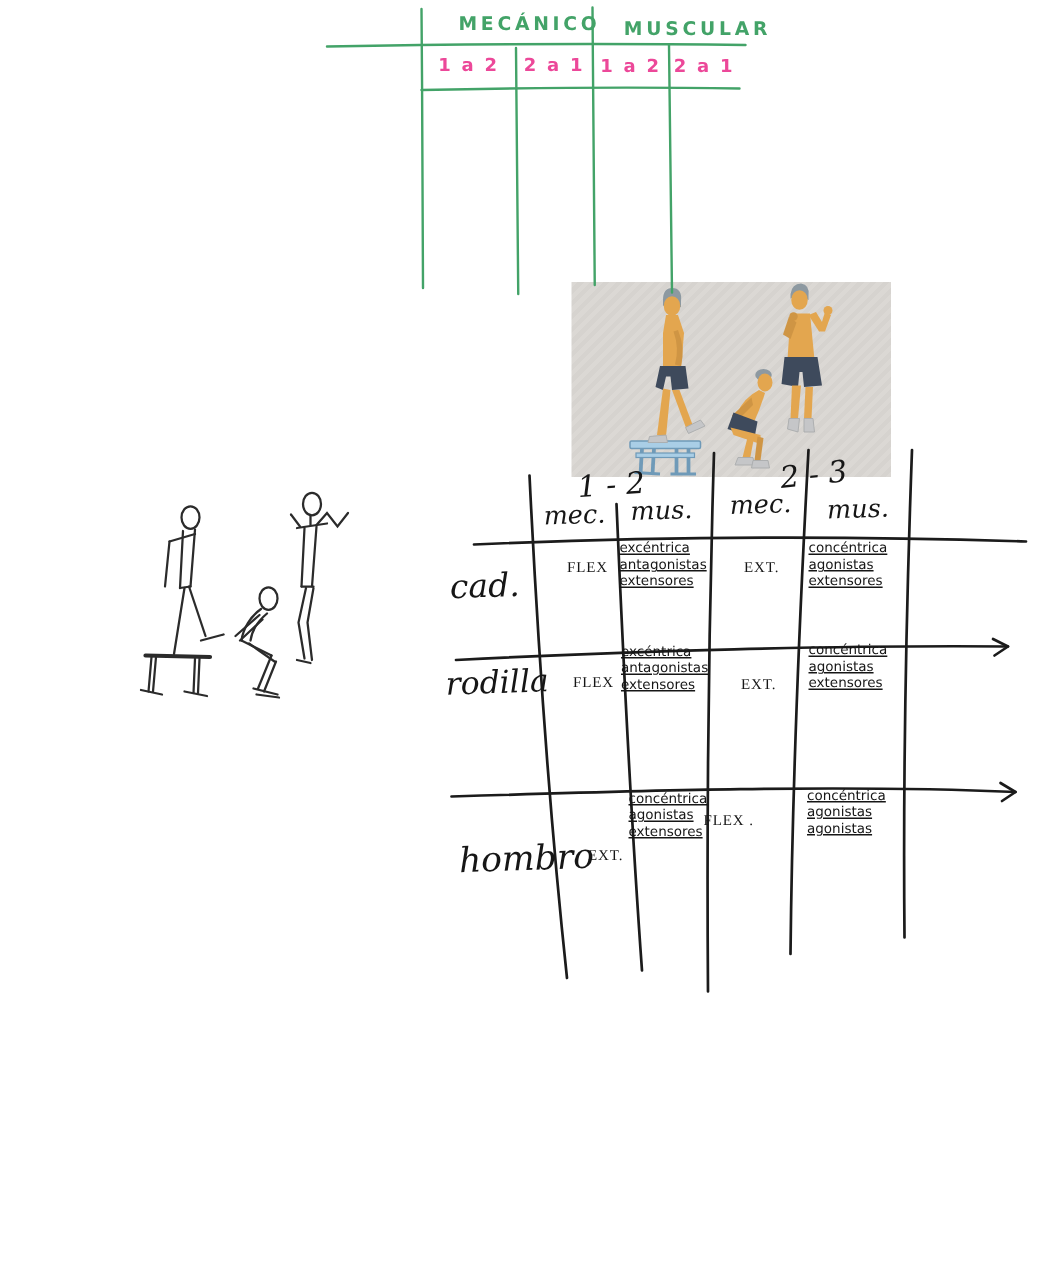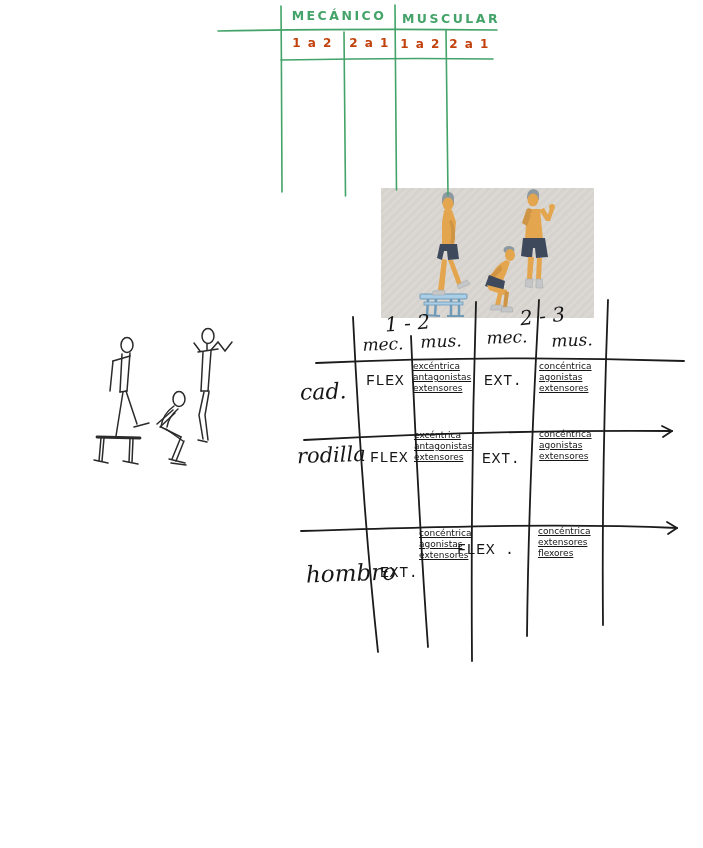--- a/index.html
+++ b/index.html
@@ -3,27 +3,27 @@
 <meta charset="utf-8">
 <style>
   html,body{margin:0;padding:0;background:#ffffff;}
   .page{position:relative;width:703px;height:848px;background:#ffffff;overflow:hidden;
         font-family:"DejaVu Sans",sans-serif;}
   svg{position:absolute;left:0;top:0;}
   .t{position:absolute;white-space:pre;color:#1b1b1b;}
   .ctr{text-align:center;}
   
   .gh{font-family:"DejaVu Sans",sans-serif;font-weight:bold;color:#43a368;
-      font-size:12.5px;letter-spacing:2.5px;}
-  .gs{font-family:"DejaVu Sans",sans-serif;font-weight:bold;color:#c2410c;
+      font-size:12.5px;letter-spacing:2.5px;padding-left:14px;}
+  .gs{font-family:"DejaVu Sans",sans-serif;font-weight:bold;color:#ec4899;
       font-size:12px;letter-spacing:1.5px;}
   
   .hw{font-family:"DejaVu Serif",serif;font-style:italic;color:#161616;}
   
-  .caps{font-family:Liberation Mono, monospace;font-size:15px;letter-spacing:.6px;color:#161616;}
+  .caps{font-family:Liberation Serif, serif;font-size:10px;letter-spacing:.6px;color:#161616;margin-left:12px;}
   
   .cell{font-family:"DejaVu Sans",sans-serif;font-size:9px;line-height:11px;
         white-space:normal;color:#161616;text-decoration:underline;}
   .r-2{transform:rotate(-2deg);} .r-4{transform:rotate(-4deg);}
   .r-6{transform:rotate(-6deg);}
   
   .photo{position:absolute;left:381px;top:188px;width:213px;height:130px;
          background:repeating-linear-gradient(135deg,#dbd8d4 0 3px,#d6d3cf 3px 6px);}
 </style>
 </head>
@@ -185,15 +185,15 @@
   <div class="t hw r-2" style="left:297px;top:443px;font-size:21px;">rodilla</div>
   <div class="t caps" style="left:370px;top:450px;">FLEX</div>
   <div class="t cell" style="left:414px;top:430px;width:64px;">excéntrica antagonistas extensores</div>
   <div class="t caps" style="left:482px;top:451px;">EXT.</div>
   <div class="t cell" style="left:539px;top:429px;width:70px;">concéntrica agonistas extensores</div>
 
   <div class="t hw r-2" style="left:306px;top:560px;font-size:23px;">hombro</div>
   <div class="t caps" style="left:380px;top:565px;">EXT.</div>
   <div class="t cell" style="left:419px;top:528px;width:58px;">concéntrica agonistas extensores</div>
   <div class="t caps" style="left:457px;top:542px;">FLEX .</div>
-  <div class="t cell" style="left:538px;top:526px;width:66px;">concéntrica extensores flexores</div>
+  <div class="t cell" style="left:538px;top:526px;width:66px;">concéntrica agonistas agonistas</div>
 
 </div>
 
 </body></html>

